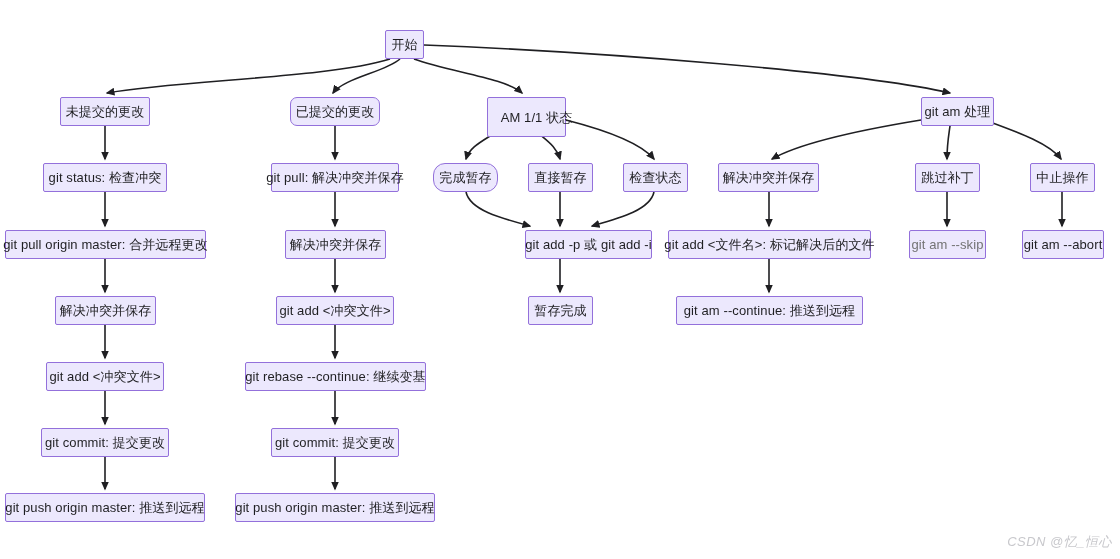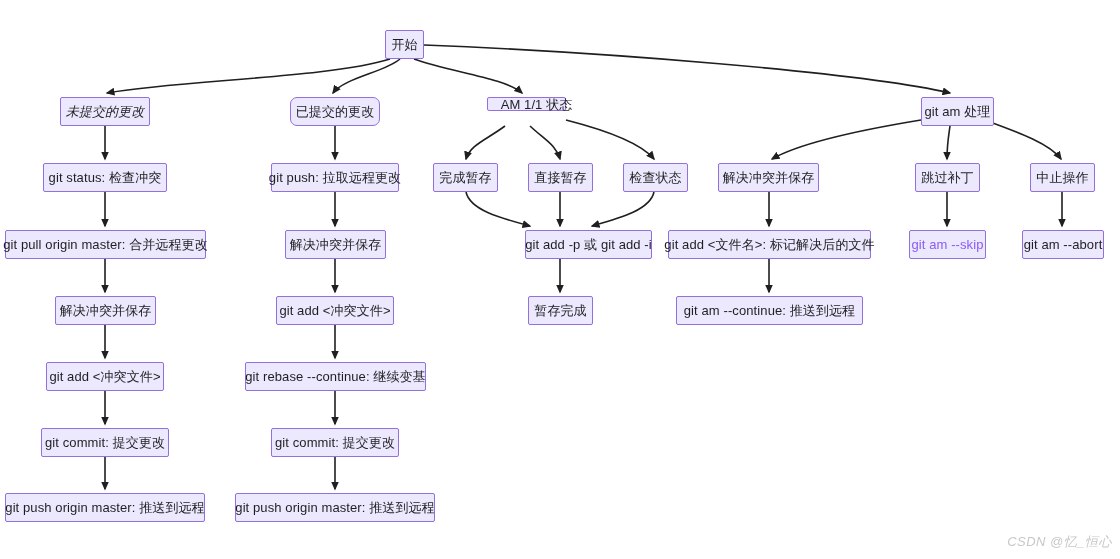--- a/index.html
+++ b/index.html
@@ -96,21 +96,21 @@
         <path d="M 769,192 L 769,226" stroke="#1f1f22" marker-end="url(#arrowhead)"></path>
         <path d="M 769,259 L 769,292" stroke="#1f1f22" marker-end="url(#arrowhead)"></path>
         <path d="M 947,192 L 947,226" stroke="#1f1f22" marker-end="url(#arrowhead)"></path>
         <path d="M 1062,192 L 1062,226" stroke="#1f1f22" marker-end="url(#arrowhead)"></path>
       </g>
   </svg>
   <div id="node-layer">
       <div class="node-box" style="left: 385px; top: 30px; width: 39px; height: 29px; background: rgb(236, 232, 253); border-color: rgb(147, 112, 219); color: rgb(31, 31, 34);">
         <span>开始</span>
       </div>
-      <div class="node-box" style="left: 60px; top: 97px; width: 90px; height: 29px; background: rgb(236, 232, 253); border-color: rgb(147, 112, 219); color: rgb(31, 31, 34); font-style: italic;">
+      <div class="node-box" style="left: 60px; top: 97px; width: 90px; height: 29px; background: rgb(236, 232, 253); border-color: rgb(147, 112, 219); color: rgb(31, 31, 34);">
         <span>未提交的更改</span>
       </div>
       <div class="node-box" style="left: 43px; top: 163px; width: 124px; height: 29px; background: rgb(236, 232, 253); border-color: rgb(147, 112, 219); color: rgb(31, 31, 34);">
         <span>git status: 检查冲突</span>
       </div>
       <div class="node-box" style="left: 5px; top: 230px; width: 201px; height: 29px; background: rgb(236, 232, 253); border-color: rgb(147, 112, 219); color: rgb(31, 31, 34);">
         <span>git pull origin master: 合并远程更改</span>
       </div>
       <div class="node-box" style="left: 55px; top: 296px; width: 101px; height: 29px; background: rgb(236, 232, 253); border-color: rgb(147, 112, 219); color: rgb(31, 31, 34);">
         <span>解决冲突并保存</span>
@@ -121,41 +121,41 @@
       <div class="node-box" style="left: 41px; top: 428px; width: 128px; height: 29px; background: rgb(236, 232, 253); border-color: rgb(147, 112, 219); color: rgb(31, 31, 34);">
         <span>git commit: 提交更改</span>
       </div>
       <div class="node-box" style="left: 5px; top: 493px; width: 200px; height: 29px; background: rgb(236, 232, 253); border-color: rgb(147, 112, 219); color: rgb(31, 31, 34);">
         <span>git push origin master: 推送到远程</span>
       </div>
       <div class="node-box" style="left: 290px; top: 97px; width: 90px; height: 29px; background: rgb(236, 232, 253); border-color: rgb(147, 112, 219); color: rgb(31, 31, 34); border-radius: 7px;">
         <span>已提交的更改</span>
       </div>
       <div class="node-box" style="left: 271px; top: 163px; width: 128px; height: 29px; background: rgb(236, 232, 253); border-color: rgb(147, 112, 219); color: rgb(31, 31, 34);">
-        <span>git push: 拉取远程更改</span>
+        <span>git pull: 解决冲突并保存</span>
       </div>
       <div class="node-box" style="left: 285px; top: 230px; width: 101px; height: 29px; background: rgb(236, 232, 253); border-color: rgb(147, 112, 219); color: rgb(31, 31, 34);">
         <span>解决冲突并保存</span>
       </div>
       <div class="node-box" style="left: 276px; top: 296px; width: 118px; height: 29px; background: rgb(236, 232, 253); border-color: rgb(147, 112, 219); color: rgb(31, 31, 34);">
         <span>git add &lt;冲突文件&gt;</span>
       </div>
       <div class="node-box" style="left: 245px; top: 362px; width: 181px; height: 29px; background: rgb(236, 232, 253); border-color: rgb(147, 112, 219); color: rgb(31, 31, 34);">
         <span>git rebase --continue: 继续变基</span>
       </div>
       <div class="node-box" style="left: 271px; top: 428px; width: 128px; height: 29px; background: rgb(236, 232, 253); border-color: rgb(147, 112, 219); color: rgb(31, 31, 34);">
         <span>git commit: 提交更改</span>
       </div>
       <div class="node-box" style="left: 235px; top: 493px; width: 200px; height: 29px; background: rgb(236, 232, 253); border-color: rgb(147, 112, 219); color: rgb(31, 31, 34);">
         <span>git push origin master: 推送到远程</span>
       </div>
-      <div class="node-box" style="left: 487px; top: 97px; width: 79px; height: 14px; background: rgb(236, 232, 253); border-color: rgb(147, 112, 219); color: rgb(31, 31, 34); padding-left: 20px;">
+      <div class="node-box" style="left: 487px; top: 97px; width: 79px; height: 40px; background: rgb(236, 232, 253); border-color: rgb(147, 112, 219); color: rgb(31, 31, 34); padding-left: 20px;">
         <span>AM 1/1 状态</span>
       </div>
-      <div class="node-box" style="left: 433px; top: 163px; width: 65px; height: 29px; background: rgb(236, 232, 253); border-color: rgb(147, 112, 219); color: rgb(31, 31, 34);">
+      <div class="node-box" style="left: 433px; top: 163px; width: 65px; height: 29px; background: rgb(236, 232, 253); border-color: rgb(147, 112, 219); color: rgb(31, 31, 34); border-radius: 12px;">
         <span>完成暂存</span>
       </div>
       <div class="node-box" style="left: 528px; top: 163px; width: 65px; height: 29px; background: rgb(236, 232, 253); border-color: rgb(147, 112, 219); color: rgb(31, 31, 34);">
         <span>直接暂存</span>
       </div>
       <div class="node-box" style="left: 623px; top: 163px; width: 65px; height: 29px; background: rgb(236, 232, 253); border-color: rgb(147, 112, 219); color: rgb(31, 31, 34);">
         <span>检查状态</span>
       </div>
       <div class="node-box" style="left: 497px; top: 230px; width: 127px; height: 29px; background: rgb(236, 232, 253); border-color: rgb(147, 112, 219); color: rgb(31, 31, 34); margin-left: 28px;">
         <span>git add -p 或 git add -i</span>
@@ -171,21 +171,21 @@
       </div>
       <div class="node-box" style="left: 668px; top: 230px; width: 203px; height: 29px; background: rgb(236, 232, 253); border-color: rgb(147, 112, 219); color: rgb(31, 31, 34);">
         <span>git add &lt;文件名&gt;: 标记解决后的文件</span>
       </div>
       <div class="node-box" style="left: 676px; top: 296px; width: 187px; height: 29px; background: rgb(236, 232, 253); border-color: rgb(147, 112, 219); color: rgb(31, 31, 34);">
         <span>git am --continue: 推送到远程</span>
       </div>
       <div class="node-box" style="left: 915px; top: 163px; width: 65px; height: 29px; background: rgb(236, 232, 253); border-color: rgb(147, 112, 219); color: rgb(31, 31, 34);">
         <span>跳过补丁</span>
       </div>
-      <div class="node-box" style="left: 909px; top: 230px; width: 77px; height: 29px; background: rgb(236, 232, 253); border-color: rgb(147, 112, 219); color: #8b5cf6;">
+      <div class="node-box" style="left: 909px; top: 230px; width: 77px; height: 29px; background: rgb(236, 232, 253); border-color: rgb(147, 112, 219); color: #737373;">
         <span>git am --skip</span>
       </div>
       <div class="node-box" style="left: 1030px; top: 163px; width: 65px; height: 29px; background: rgb(236, 232, 253); border-color: rgb(147, 112, 219); color: rgb(31, 31, 34);">
         <span>中止操作</span>
       </div>
       <div class="node-box" style="left: 1022px; top: 230px; width: 82px; height: 29px; background: rgb(236, 232, 253); border-color: rgb(147, 112, 219); color: rgb(31, 31, 34);">
         <span>git am --abort</span>
       </div>
     </div>
   <div class="watermark">CSDN @忆_恒心</div>

